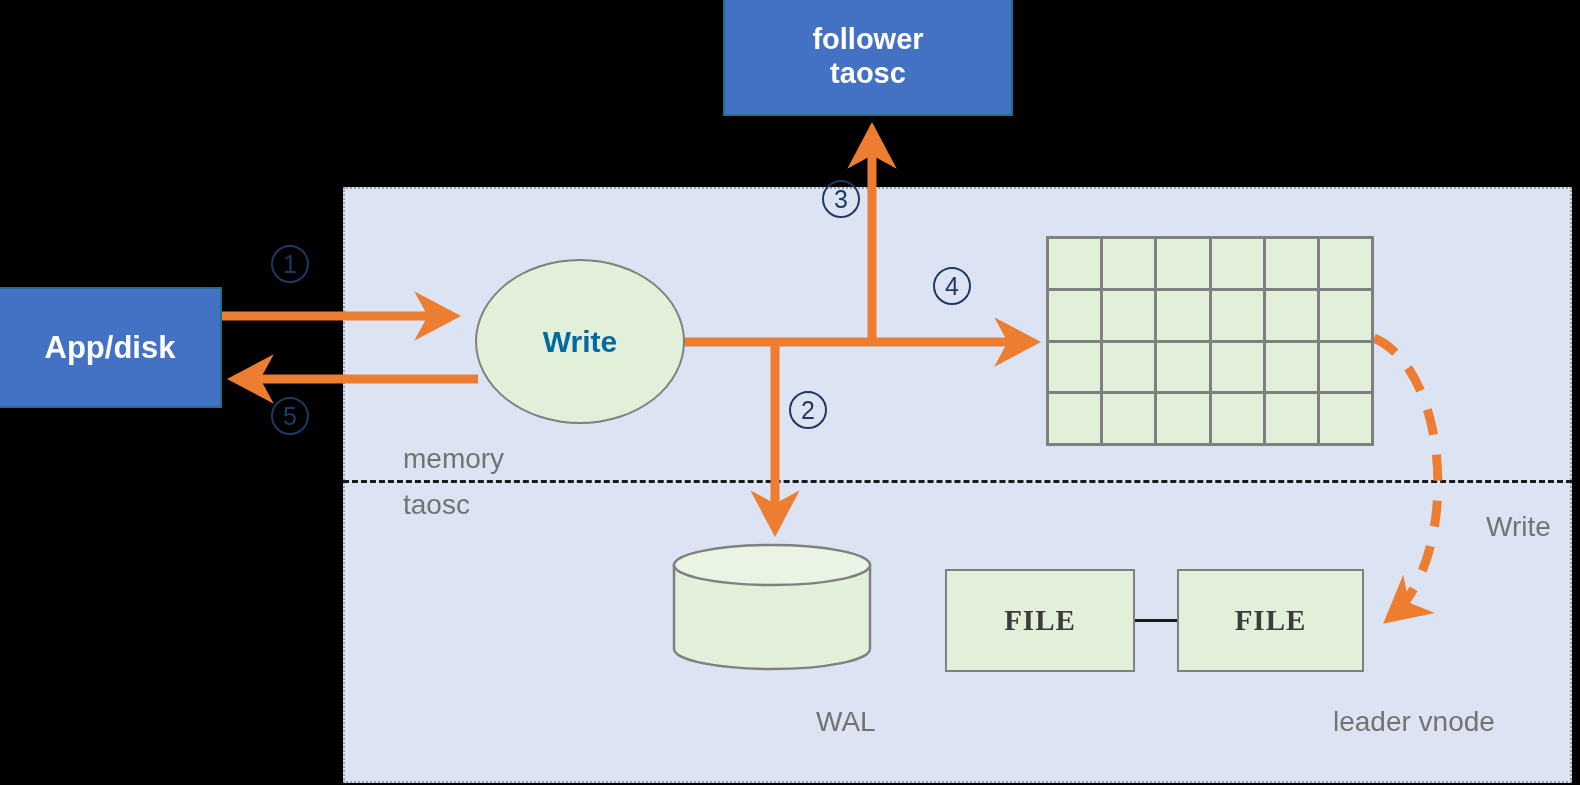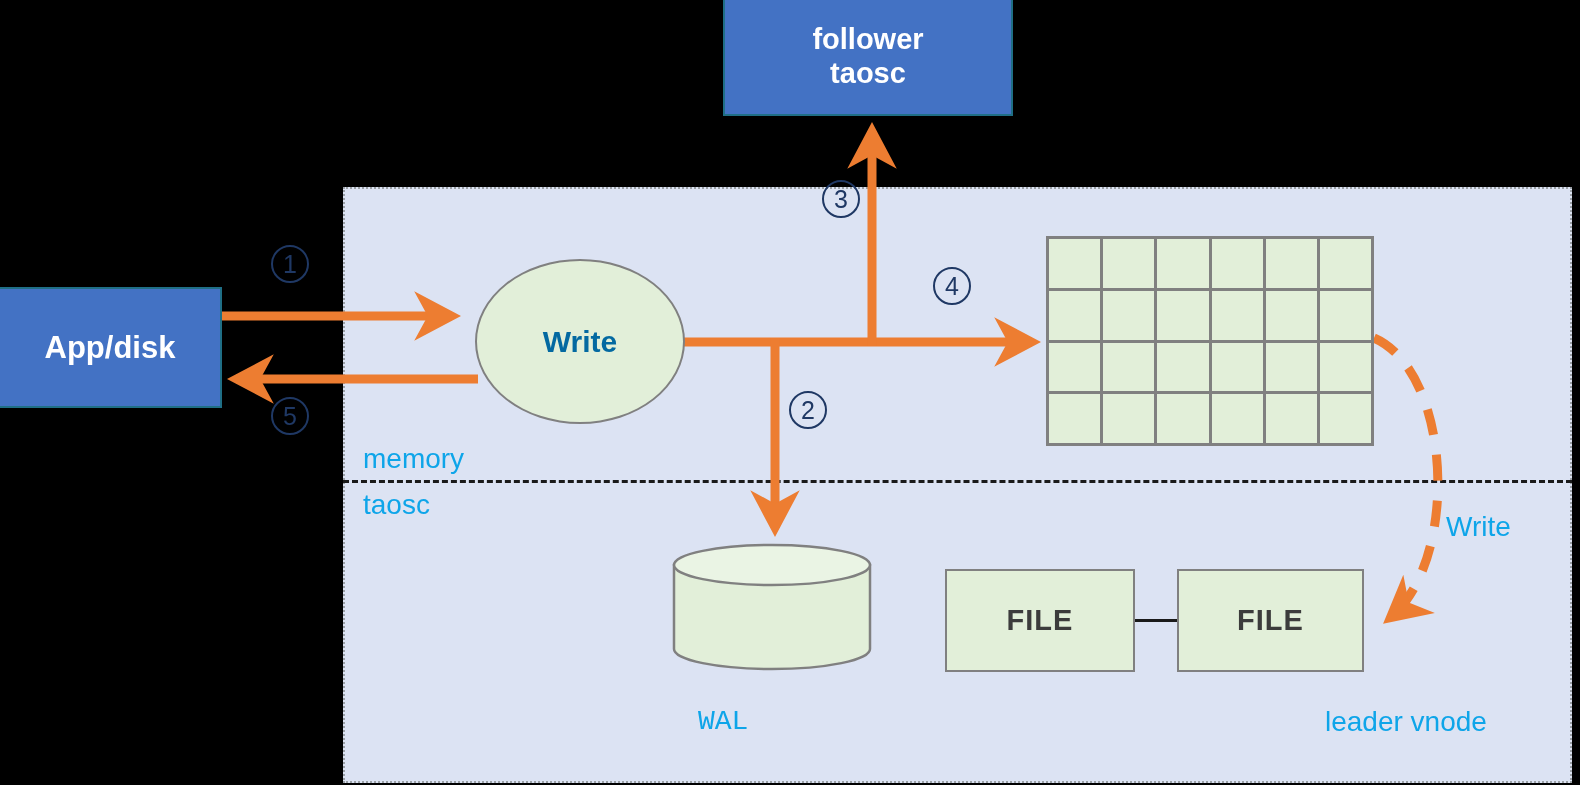--- a/index.html
+++ b/index.html
@@ -100,42 +100,44 @@
     background: #e2efd9;
     border: 2px solid #808080;
     box-sizing: border-box;
     display: flex;
     align-items: center;
     justify-content: center;
     font-size: 29px;
     font-weight: bold;
     color: #3c3c3c;
     letter-spacing: 1px;
+    font-family: Liberation Serif, serif;
   }
   #file-box-1 { left: 945px; top: 569px; width: 190px; height: 103px; }
   #file-box-2 { left: 1177px; top: 569px; width: 187px; height: 103px; }
   #file-link {
     position: absolute;
     left: 1135px;
     top: 619px;
     width: 42px;
     height: 3px;
     background: #1a1a1a;
   }
   .plain-label {
     position: absolute;
     font-size: 28px;
-    color: #0ea5e9;
+    color: #737373;
     white-space: nowrap;
+    margin-left: 40px;
   }
   #label-memory { left: 363px; top: 443px; }
   #label-disk   { left: 363px; top: 489px; }
-  #label-wal    { left: 698px; top: 706px; font-family: Liberation Mono, monospace; }
+  #label-wal    { left: 776px; top: 706px; }
   #label-flush  { left: 1446px; top: 511px; }
-  #label-leader { left: 1325px; top: 706px; }
+  #label-leader { left: 1293px; top: 706px; }
   .circ-num {
     position: absolute;
     width: 38px;
     height: 38px;
     border: 2px solid #1f3864;
     border-radius: 50%;
     box-sizing: border-box;
     color: #1f3864;
     font-size: 25px;
     display: flex;

